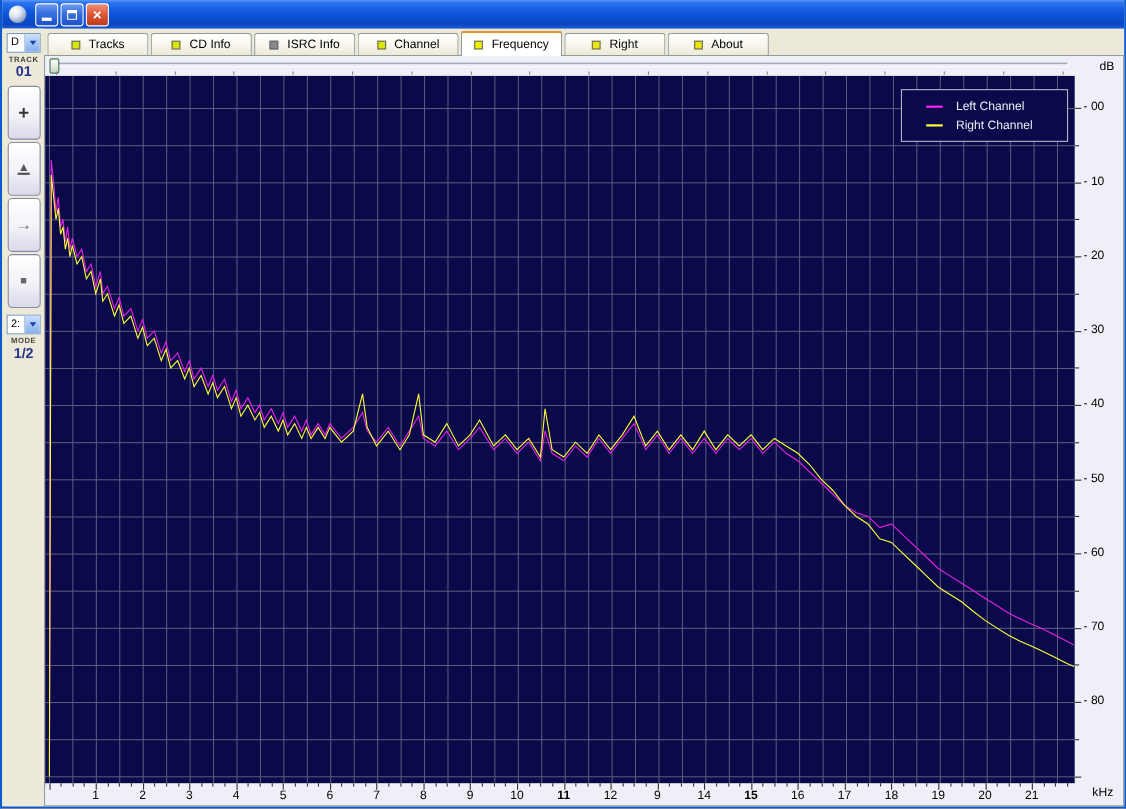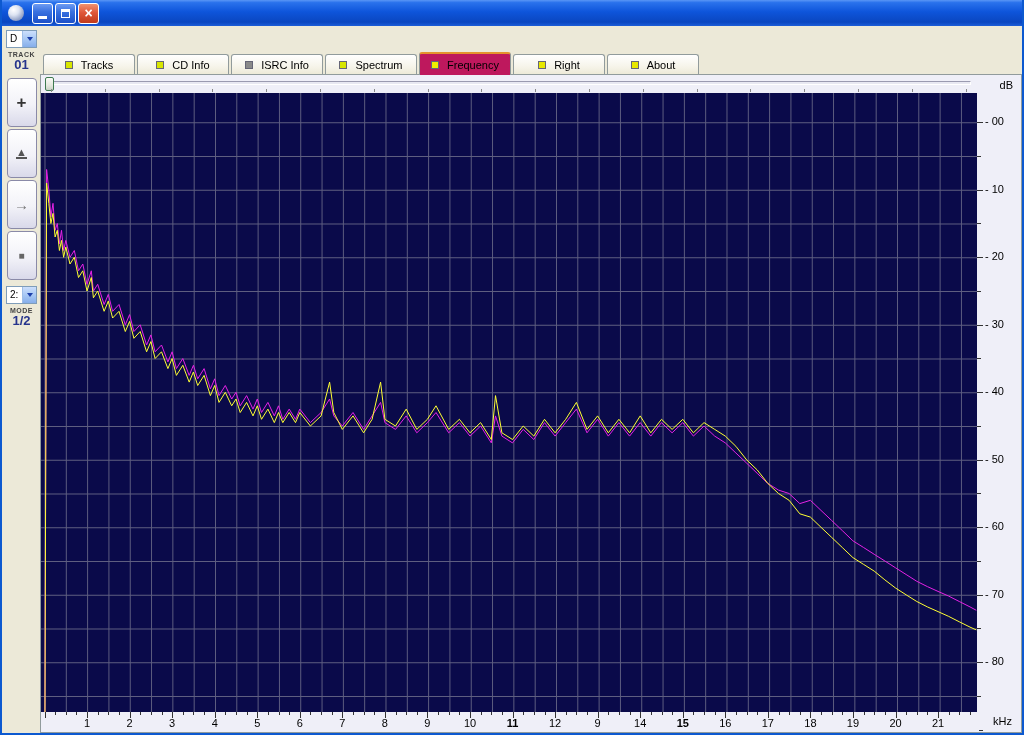--- a/index.html
+++ b/index.html
@@ -39,27 +39,27 @@
   .side-btn { width:30px; height:49px; margin:2px 0; border:1px solid #8A8AA8; border-radius:4px;
     background:linear-gradient(180deg,#FFFFFF 0%,#F2F2F8 55%,#D9D9EA 100%);
     display:flex; align-items:center; justify-content:center; }
   .glyph-plus { font-size:17px; font-weight:bold; color:#333; }
   .glyph-eject { display:inline-block; font-size:11px; color:#555; line-height:.75; border-bottom:2px solid #555; padding-bottom:1px; }
   .glyph-next { font-size:15px; font-weight:bold; color:#777; }
   .glyph-stop { font-size:10px; color:#666; }
   .mode-group { margin-top:4px; display:flex; flex-direction:column; align-items:center; }
 
   
-  .content { flex:1; display:flex; flex-direction:column; min-width:0;margin-top:24px; }
+  .content { flex:1; display:flex; flex-direction:column; min-width:0; }
   .tabstrip { height:24px; flex:0 0 24px; display:flex; align-items:flex-end; padding-left:3px; position:relative; z-index:2; }
   .tab { height:20px; width:92px; margin-right:2px; border:1px solid #919B9C; border-bottom:none;
     border-radius:3px 3px 0 0; background:linear-gradient(180deg,#FFFFFF 0%,#F6F4EA 60%,#EDEAD8 100%);
     display:flex; align-items:center; justify-content:center; font-size:11px; color:#000; position:relative; }
   .tab .tab-ico { width:8px; height:8px; border:1px solid #667; margin-right:8px; }
-  .tab.active { height:23px; background:#be185d; border-top:2px solid #E5922D; margin-bottom:-1px; z-index:3; }
+  .tab.active { height:23px; background:#ffffff; border-top:2px solid #E5922D; margin-bottom:-1px; z-index:3; }
 
   
   .tabpage { flex:1; background:#EFEFF8; border:1px solid #919B9C; border-top:1px solid #919B9C;
     position:relative; overflow:hidden; }
 
   .slider-strip { position:absolute; left:0; top:0; width:938px; height:18px; background:#EFEFF8; }
   .slider-groove { position:absolute; left:6px; right:8px; top:6px; height:4px; background:#E8E8F2;
     border:1px solid #9A9AB0; border-bottom-color:#fff; border-right-color:#fff; }
   .slider-thumb { position:absolute; left:4px; top:2px; width:9px; height:14px; border:1px solid #3E7A50; border-radius:2px;
     background:linear-gradient(180deg,#FAFAF6 0%,#E4E8DE 60%,#CAD2C6 100%); }
@@ -156,21 +156,21 @@
           <div class="tab">
             <span class="tab-ico" style="background: rgb(216, 230, 0);"></span>
             <span>CD Info</span>
           </div>
           <div class="tab">
             <span class="tab-ico" style="background: rgb(138, 138, 138);"></span>
             <span>ISRC Info</span>
           </div>
           <div class="tab">
             <span class="tab-ico" style="background: rgb(216, 230, 0);"></span>
-            <span>Spectrum</span>
+            <span>Channel</span>
           </div>
           <div class="tab active">
             <span class="tab-ico" style="background: rgb(240, 240, 0);"></span>
             <span>Frequency</span>
           </div>
           <div class="tab">
             <span class="tab-ico" style="background: rgb(232, 232, 0);"></span>
             <span>Right</span>
           </div>
           <div class="tab">
@@ -202,20 +202,30 @@
             <div class="slider-tick" style="left: 817px;"></div>
             <div class="slider-tick" style="left: 870.8px;"></div>
             <div class="slider-tick" style="left: 924.6px;"></div>
           </div>
 
         <div class="plot" id="plot">
           <svg id="plot-svg" width="938" height="645" viewBox="0 0 938 645">
               <polyline points="3.9,623.3 5.6,76.5 7.8,96.8 9.9,123.8 12.0,110.3 14.1,137.3 16.3,130.5 18.4,150.8 20.5,137.3 22.6,157.5 24.8,147.4 29.0,164.3 33.3,157.5 37.5,177.8 41.8,171.0 46.0,191.3 50.3,177.8 52.4,198.0 56.7,191.3 63.1,211.5 67.3,201.4 71.6,218.3 78.0,211.5 84.3,231.8 88.6,221.6 92.9,238.5 99.2,231.8 105.6,252.0 109.9,241.9 114.1,258.8 120.5,252.0 126.9,268.9 131.1,258.8 135.4,275.6 141.8,265.5 148.2,282.4 152.4,272.3 156.7,285.8 163.1,275.6 169.4,295.9 173.7,285.8 178.0,302.6 184.3,292.5 190.7,306.0 195.0,299.3 199.2,312.8 205.6,302.6 212.0,316.1 216.3,306.0 220.5,319.5 226.9,309.4 233.3,322.9 237.5,312.8 241.8,326.3 248.2,316.1 254.5,326.3 258.8,316.1 269.4,329.6 280.1,319.5 288.6,306.0 292.8,322.9 301.3,333.0 312.0,319.5 322.6,336.4 331.1,322.9 339.6,309.4 343.9,329.6 354.5,336.4 365.2,322.9 375.8,339.8 386.4,329.6 395.0,319.5 407.7,339.8 418.4,329.6 429.0,343.1 439.6,333.0 450.3,349.9 454.5,322.9 460.9,343.1 471.5,349.9 482.2,336.4 492.8,346.5 503.5,329.6 514.1,343.1 524.7,329.6 535.4,316.1 546.0,339.8 556.6,326.3 567.3,343.1 577.9,329.6 588.6,343.1 599.2,329.6 609.8,343.1 620.5,329.6 631.1,339.8 641.8,329.6 652.4,343.1 663.0,333.0 673.7,343.1 684.3,349.9 694.9,360.0 705.6,370.1 716.2,380.3 726.8,390.4 737.5,397.1 748.1,400.5 758.8,410.6 769.4,407.3 780.0,417.4 790.7,427.5 801.3,437.6 811.9,447.8 822.6,454.5 833.2,461.3 843.9,468.0 854.5,474.8 865.1,481.5 875.8,488.3 886.4,493.6 897.0,498.4 907.7,503.1 918.3,508.5 929.0,513.9 935.3,517.3" fill="none" stroke="#E522E5" stroke-width="1"></polyline>
               <polyline points="3.9,636.8 5.6,90.0 7.8,110.3 9.9,130.5 12.0,120.4 14.1,144.0 16.3,137.3 18.4,157.5 20.5,147.4 22.6,164.3 24.8,154.1 29.0,171.0 33.3,164.3 37.5,184.5 41.8,177.8 46.0,198.0 50.3,184.5 52.4,204.8 56.7,198.0 63.1,218.3 67.3,208.1 71.6,225.0 78.0,218.3 84.3,238.5 88.6,228.4 92.9,245.3 99.2,238.5 105.6,258.8 109.9,248.6 114.1,265.5 120.5,258.8 126.9,275.6 131.1,265.5 135.4,282.4 141.8,272.3 148.2,289.1 152.4,279.0 156.7,292.5 163.1,282.4 169.4,302.6 173.7,292.5 178.0,309.4 184.3,299.3 190.7,312.8 195.0,306.0 199.2,319.5 205.6,309.4 212.0,322.9 216.3,312.8 220.5,326.3 226.9,316.1 233.3,329.6 237.5,319.5 241.8,329.6 248.2,319.5 254.5,329.6 258.8,319.5 269.4,333.0 280.1,322.9 288.6,289.1 292.8,319.5 301.3,336.4 312.0,322.9 322.6,339.8 331.1,326.3 339.6,289.1 343.9,326.3 354.5,333.0 365.2,316.1 375.8,336.4 386.4,326.3 395.0,312.8 407.7,336.4 418.4,326.3 429.0,339.8 439.6,329.6 450.3,346.5 454.5,302.6 460.9,339.8 471.5,346.5 482.2,333.0 492.8,343.1 503.5,326.3 514.1,339.8 524.7,326.3 535.4,309.4 546.0,336.4 556.6,322.9 567.3,339.8 577.9,326.3 588.6,339.8 599.2,322.9 609.8,339.8 620.5,326.3 631.1,336.4 641.8,326.3 652.4,339.8 663.0,329.6 673.7,336.4 684.3,343.1 694.9,353.3 705.6,366.8 716.2,376.9 726.8,390.4 737.5,400.5 748.1,407.3 758.8,420.8 769.4,424.1 780.0,434.3 790.7,444.4 801.3,454.5 811.9,464.6 822.6,471.4 833.2,478.1 843.9,486.9 854.5,495.0 865.1,501.8 875.8,508.5 886.4,513.9 897.0,518.6 907.7,523.4 918.3,528.8 929.0,534.1 935.3,536.9" fill="none" stroke="#FFFF33" stroke-width="1"></polyline>
             </svg>
+          <div class="legend" id="legend">
+              <div class="legend-row">
+                <div class="legend-swatch" style="background: rgb(255, 34, 255);"></div>
+                <div class="legend-label">Left Channel</div>
+              </div>
+              <div class="legend-row">
+                <div class="legend-swatch" style="background: rgb(255, 255, 51);"></div>
+                <div class="legend-label">Right Channel</div>
+              </div>
+            </div>
         </div>
 
         <div class="yaxis" id="yaxis">
           <div class="y-unit">dB</div>
           <div class="x-unit">kHz</div>
         <div class="ytick" style="top: 47px; width: 6px;"></div>
             <div class="ytick" style="top: 80.75px; width: 4px;"></div>
             <div class="ytick" style="top: 114.5px; width: 6px;"></div>
             <div class="ytick" style="top: 148.25px; width: 4px;"></div>
             <div class="ytick" style="top: 182px; width: 6px;"></div>

